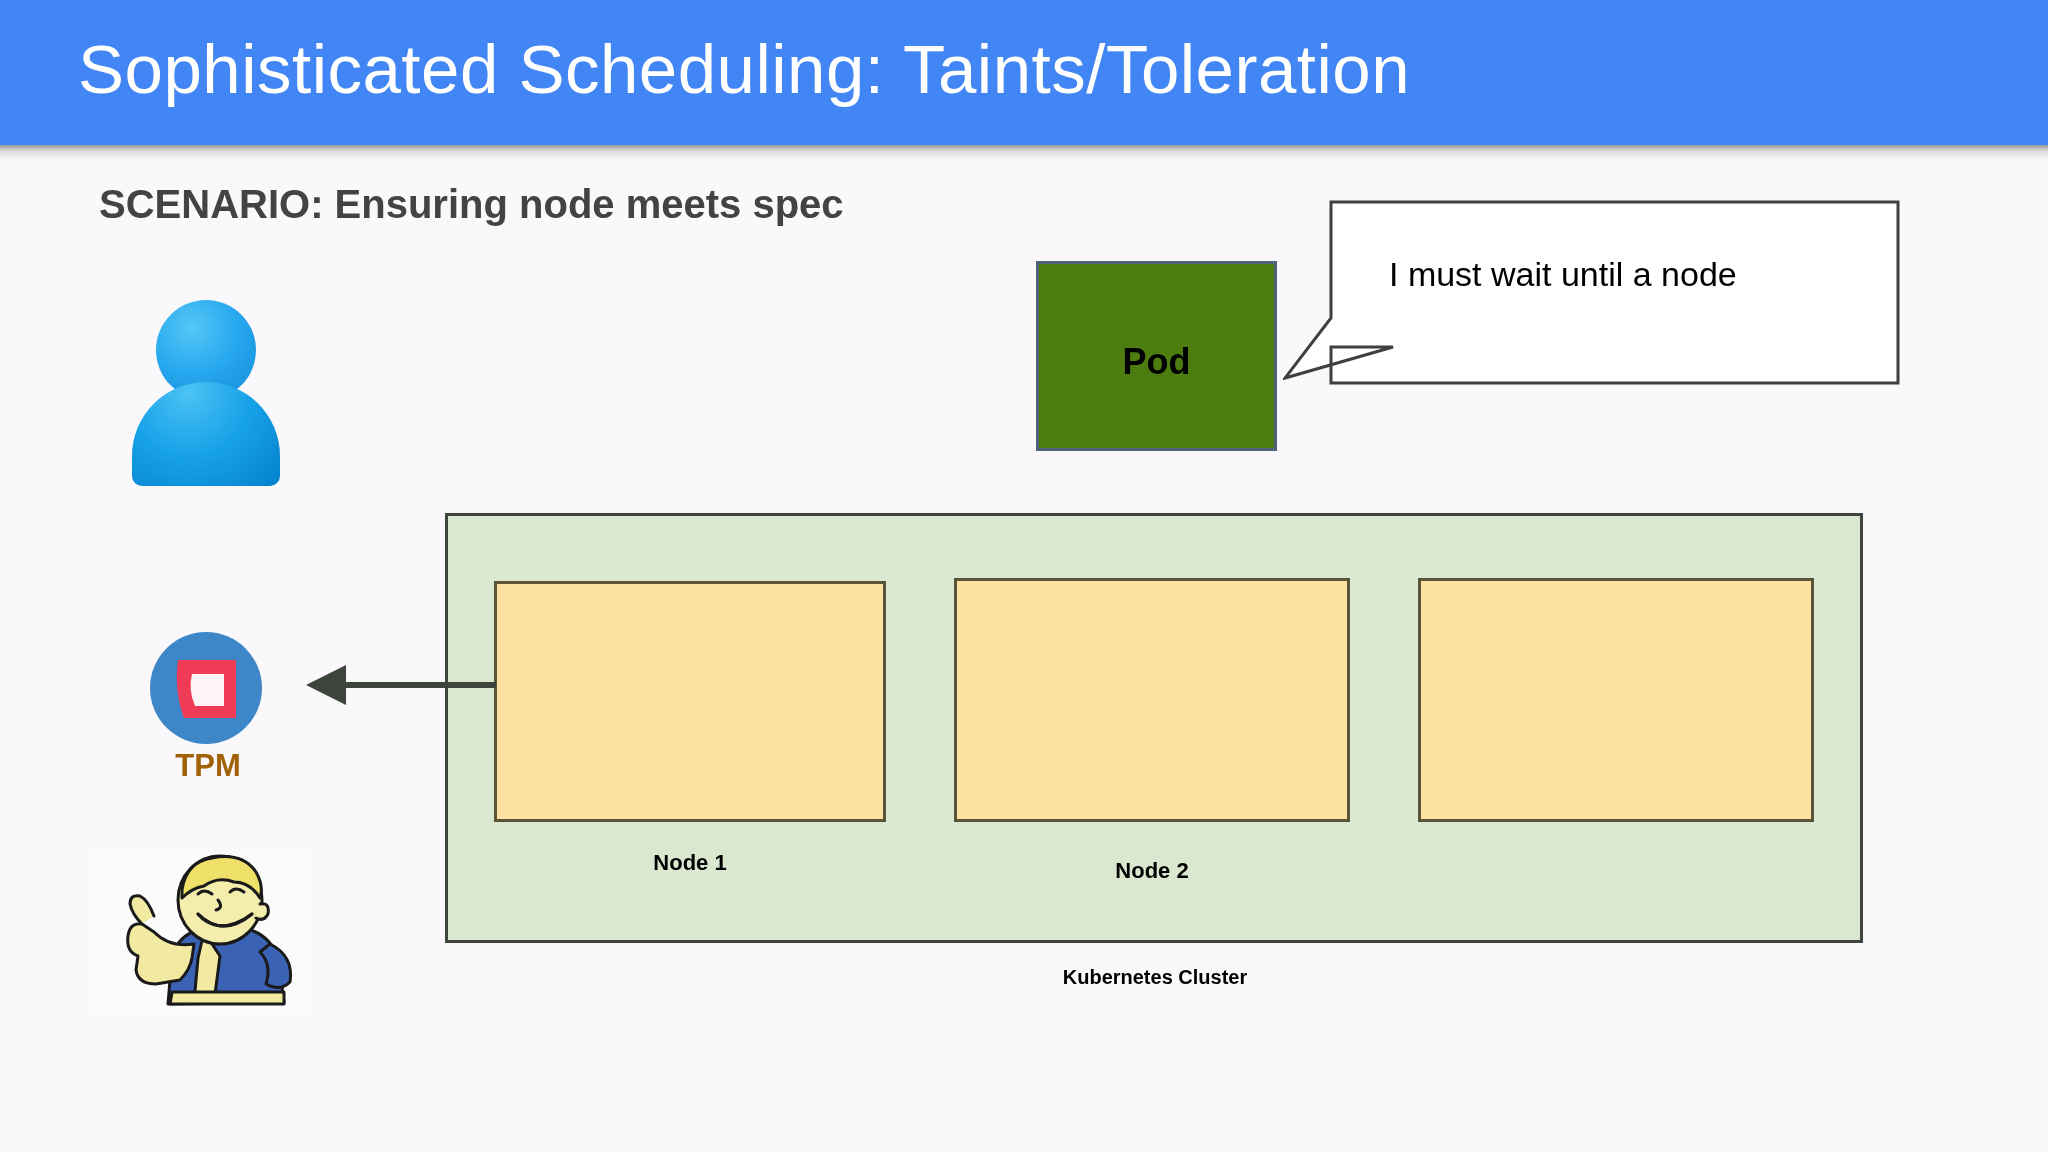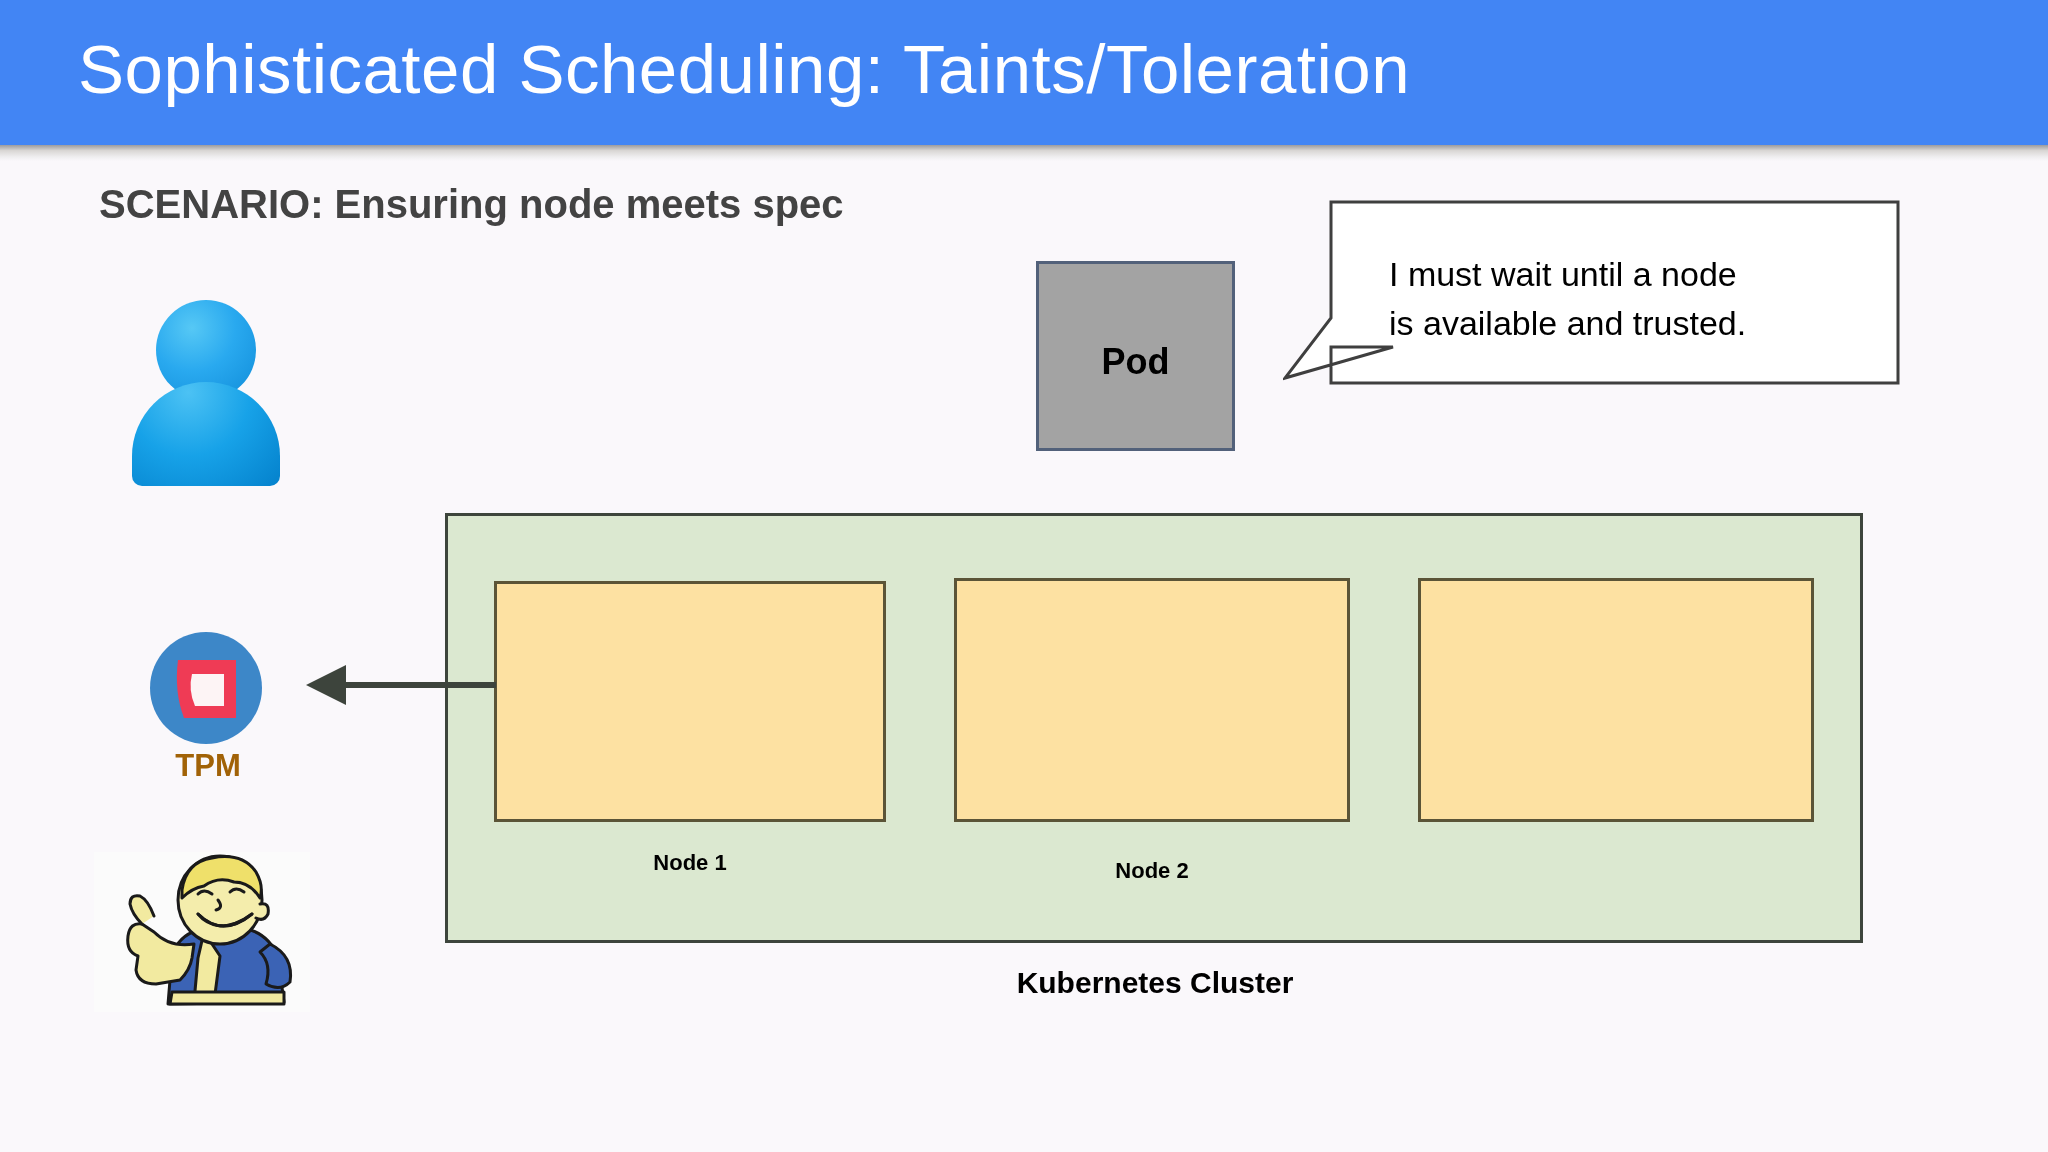--- a/index.html
+++ b/index.html
@@ -120,23 +120,23 @@
     height: 160px;
     background: #fbfbfb;
     overflow: hidden;
   }
 
   
   #pod-box {
     position: absolute;
     left: 1036px;
     top: 261px;
-    width: 199px;
+    width: 241px;
     height: 190px;
-    background: #a3a3a3;
+    background: #4d7c0f;
     border: 3px solid #52617a;
     box-sizing: border-box;
   }
   #pod-label {
     position: absolute;
     left: 0;
     right: 0;
     top: 77px;
     text-align: center;
     font-size: 36px;
@@ -208,21 +208,21 @@
   #node-label-1 { left: 494px;  top: 850px; width: 392px; }
   #node-label-2 { left: 954px;  top: 850px; width: 396px; margin-top: 8px; }
   #node-label-3 { left: 1418px; top: 845px; width: 396px; }
 
   #cluster-label {
     position: absolute;
     left: 945px;
     top: 966px;
     width: 420px;
     text-align: center;
-    font-size: 30px;
+    font-size: 20px;
     font-weight: bold;
     color: #000000;
     white-space: nowrap;
   }
 </style>
 </head>
 <body>
 
 <div id="slide">
 
@@ -283,21 +283,20 @@
   <div id="pod-box">
     <div id="pod-label">Pod</div>
   </div>
 
   <div id="speech-bubble">
     <svg width="617" height="185" viewBox="0 0 617 185">
       <path d="M48 2 L615 2 L615 183 L48 183 L48 147 L110 147 L2 178 L48 118 Z" fill="#ffffff" stroke="#3f3f3f" stroke-width="3" stroke-linejoin="miter"></path>
     </svg>
     <div id="speech-text">
       <div>I must wait until a node</div>
-      <div>is available and trusted.</div>
     </div>
   </div>
 
   <div id="cluster-box"></div>
 
   <div id="node-box-1" class="node-box"></div>
   <div id="node-box-2" class="node-box"></div>
   <div id="node-box-3" class="node-box"></div>
 
   <div id="node-label-1" class="node-label">Node 1</div>

